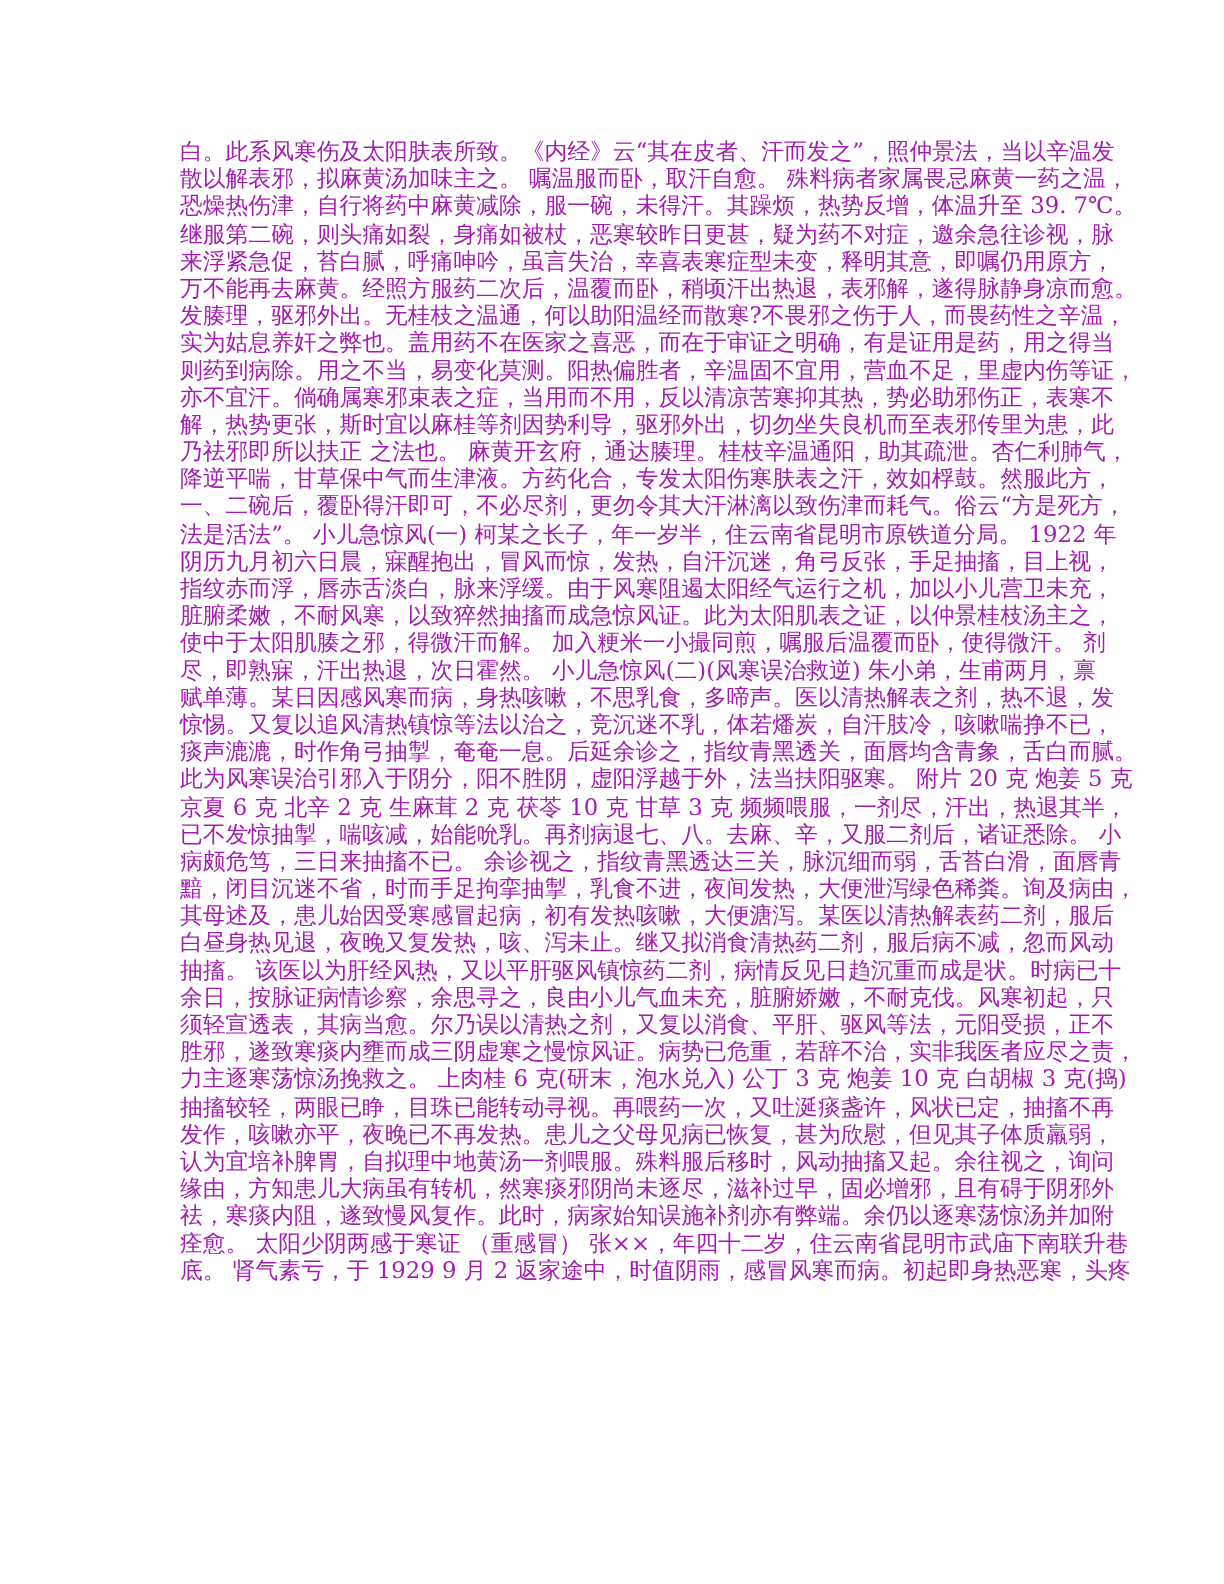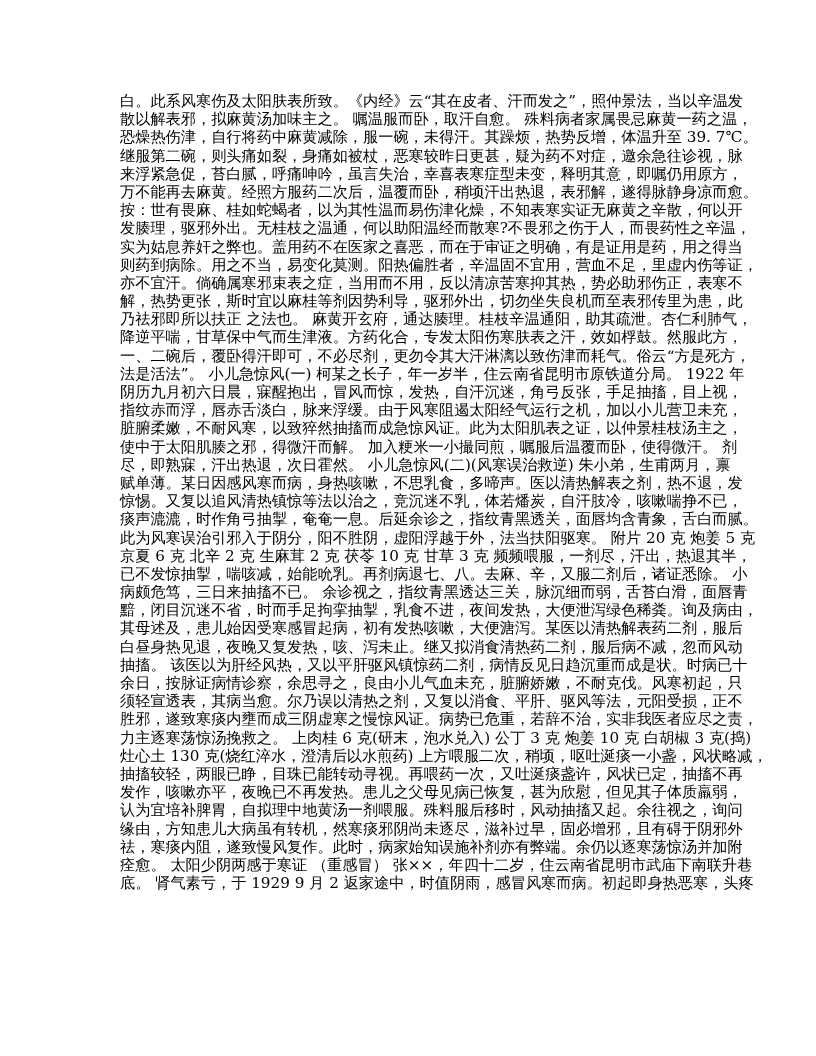--- a/index.html
+++ b/index.html
@@ -22,21 +22,21 @@
       background: #ffffff;
     }
     .body-text {
       position: absolute;
       left: 120px;
       top: 92px;
       width: 578px;
       font-family: "DejaVu Serif", "Liberation Serif", serif;
       font-size: 15.2px;
       line-height: 18.2px;
-      color: #000000;
+      color: #a21caf;
     }
     .line {
       display: block;
       white-space: pre;
       height: 18.2px;
       text-align: justify;
       text-align-last: justify;
       overflow: visible;
     }
     .line.last {
@@ -47,21 +47,20 @@
 <body>
 
 <div class="page">
   <div class="body-text">
     <span class="line">白。此系风寒伤及太阳肤表所致。《内经》云“其在皮者、汗而发之”，照仲景法，当以辛温发</span>
     <span class="line">散以解表邪，拟麻黄汤加味主之。 嘱温服而卧，取汗自愈。 殊料病者家属畏忌麻黄一药之温，</span>
     <span class="line">恐燥热伤津，自行将药中麻黄减除，服一碗，未得汗。其躁烦，热势反增，体温升至 39. 7℃。</span>
     <span class="line">继服第二碗，则头痛如裂，身痛如被杖，恶寒较昨日更甚，疑为药不对症，邀余急往诊视，脉</span>
     <span class="line">来浮紧急促，苔白腻，呼痛呻吟，虽言失治，幸喜表寒症型未变，释明其意，即嘱仍用原方，</span>
     <span class="line">万不能再去麻黄。经照方服药二次后，温覆而卧，稍顷汗出热退，表邪解，遂得脉静身凉而愈。</span>
-    <span class="line">按：世有畏麻、桂如蛇蝎者，以为其性温而易伤津化燥，不知表寒实证无麻黄之辛散，何以开</span>
     <span class="line">发腠理，驱邪外出。无桂枝之温通，何以助阳温经而散寒?不畏邪之伤于人，而畏药性之辛温，</span>
     <span class="line">实为姑息养奸之弊也。盖用药不在医家之喜恶，而在于审证之明确，有是证用是药，用之得当</span>
     <span class="line">则药到病除。用之不当，易变化莫测。阳热偏胜者，辛温固不宜用，营血不足，里虚内伤等证，</span>
     <span class="line">亦不宜汗。倘确属寒邪束表之症，当用而不用，反以清凉苦寒抑其热，势必助邪伤正，表寒不</span>
     <span class="line">解，热势更张，斯时宜以麻桂等剂因势利导，驱邪外出，切勿坐失良机而至表邪传里为患，此</span>
     <span class="line">乃祛邪即所以扶正 之法也。 麻黄开玄府，通达腠理。桂枝辛温通阳，助其疏泄。杏仁利肺气，</span>
     <span class="line">降逆平喘，甘草保中气而生津液。方药化合，专发太阳伤寒肤表之汗，效如桴鼓。然服此方，</span>
     <span class="line">一、二碗后，覆卧得汗即可，不必尽剂，更勿令其大汗淋漓以致伤津而耗气。俗云“方是死方，</span>
     <span class="line">法是活法”。 小儿急惊风(一) 柯某之长子，年一岁半，住云南省昆明市原铁道分局。 1922 年</span>
     <span class="line">阴历九月初六日晨，寐醒抱出，冒风而惊，发热，自汗沉迷，角弓反张，手足抽搐，目上视，</span>
@@ -77,21 +76,20 @@
     <span class="line">已不发惊抽掣，喘咳减，始能吮乳。再剂病退七、八。去麻、辛，又服二剂后，诸证悉除。 小</span>
     <span class="line">病颇危笃，三日来抽搐不已。 余诊视之，指纹青黑透达三关，脉沉细而弱，舌苔白滑，面唇青</span>
     <span class="line">黯，闭目沉迷不省，时而手足拘挛抽掣，乳食不进，夜间发热，大便泄泻绿色稀粪。询及病由，</span>
     <span class="line">其母述及，患儿始因受寒感冒起病，初有发热咳嗽，大便溏泻。某医以清热解表药二剂，服后</span>
     <span class="line">白昼身热见退，夜晚又复发热，咳、泻未止。继又拟消食清热药二剂，服后病不减，忽而风动</span>
     <span class="line">抽搐。 该医以为肝经风热，又以平肝驱风镇惊药二剂，病情反见日趋沉重而成是状。时病已十</span>
     <span class="line">余日，按脉证病情诊察，余思寻之，良由小儿气血未充，脏腑娇嫩，不耐克伐。风寒初起，只</span>
     <span class="line">须轻宣透表，其病当愈。尔乃误以清热之剂，又复以消食、平肝、驱风等法，元阳受损，正不</span>
     <span class="line">胜邪，遂致寒痰内壅而成三阴虚寒之慢惊风证。病势已危重，若辞不治，实非我医者应尽之责，</span>
     <span class="line">力主逐寒荡惊汤挽救之。 上肉桂 6 克(研末，泡水兑入) 公丁 3 克 炮姜 10 克 白胡椒 3 克(捣)</span>
-    <span class="line">灶心土 130 克(烧红淬水，澄清后以水煎药) 上方喂服二次，稍顷，呕吐涎痰一小盏，风状略减，</span>
     <span class="line">抽搐较轻，两眼已睁，目珠已能转动寻视。再喂药一次，又吐涎痰盏许，风状已定，抽搐不再</span>
     <span class="line">发作，咳嗽亦平，夜晚已不再发热。患儿之父母见病已恢复，甚为欣慰，但见其子体质羸弱，</span>
     <span class="line">认为宜培补脾胃，自拟理中地黄汤一剂喂服。殊料服后移时，风动抽搐又起。余往视之，询问</span>
     <span class="line">缘由，方知患儿大病虽有转机，然寒痰邪阴尚未逐尽，滋补过早，固必增邪，且有碍于阴邪外</span>
     <span class="line">祛，寒痰内阻，遂致慢风复作。此时，病家始知误施补剂亦有弊端。余仍以逐寒荡惊汤并加附</span>
     <span class="line">痊愈。 太阳少阴两感于寒证 （重感冒） 张××，年四十二岁，住云南省昆明市武庙下南联升巷</span>
     <span class="line last">底。 肾气素亏，于 1929 9 月 2 返家途中，时值阴雨，感冒风寒而病。初起即身热恶寒，头疼</span>
   </div>
 </div>
 

